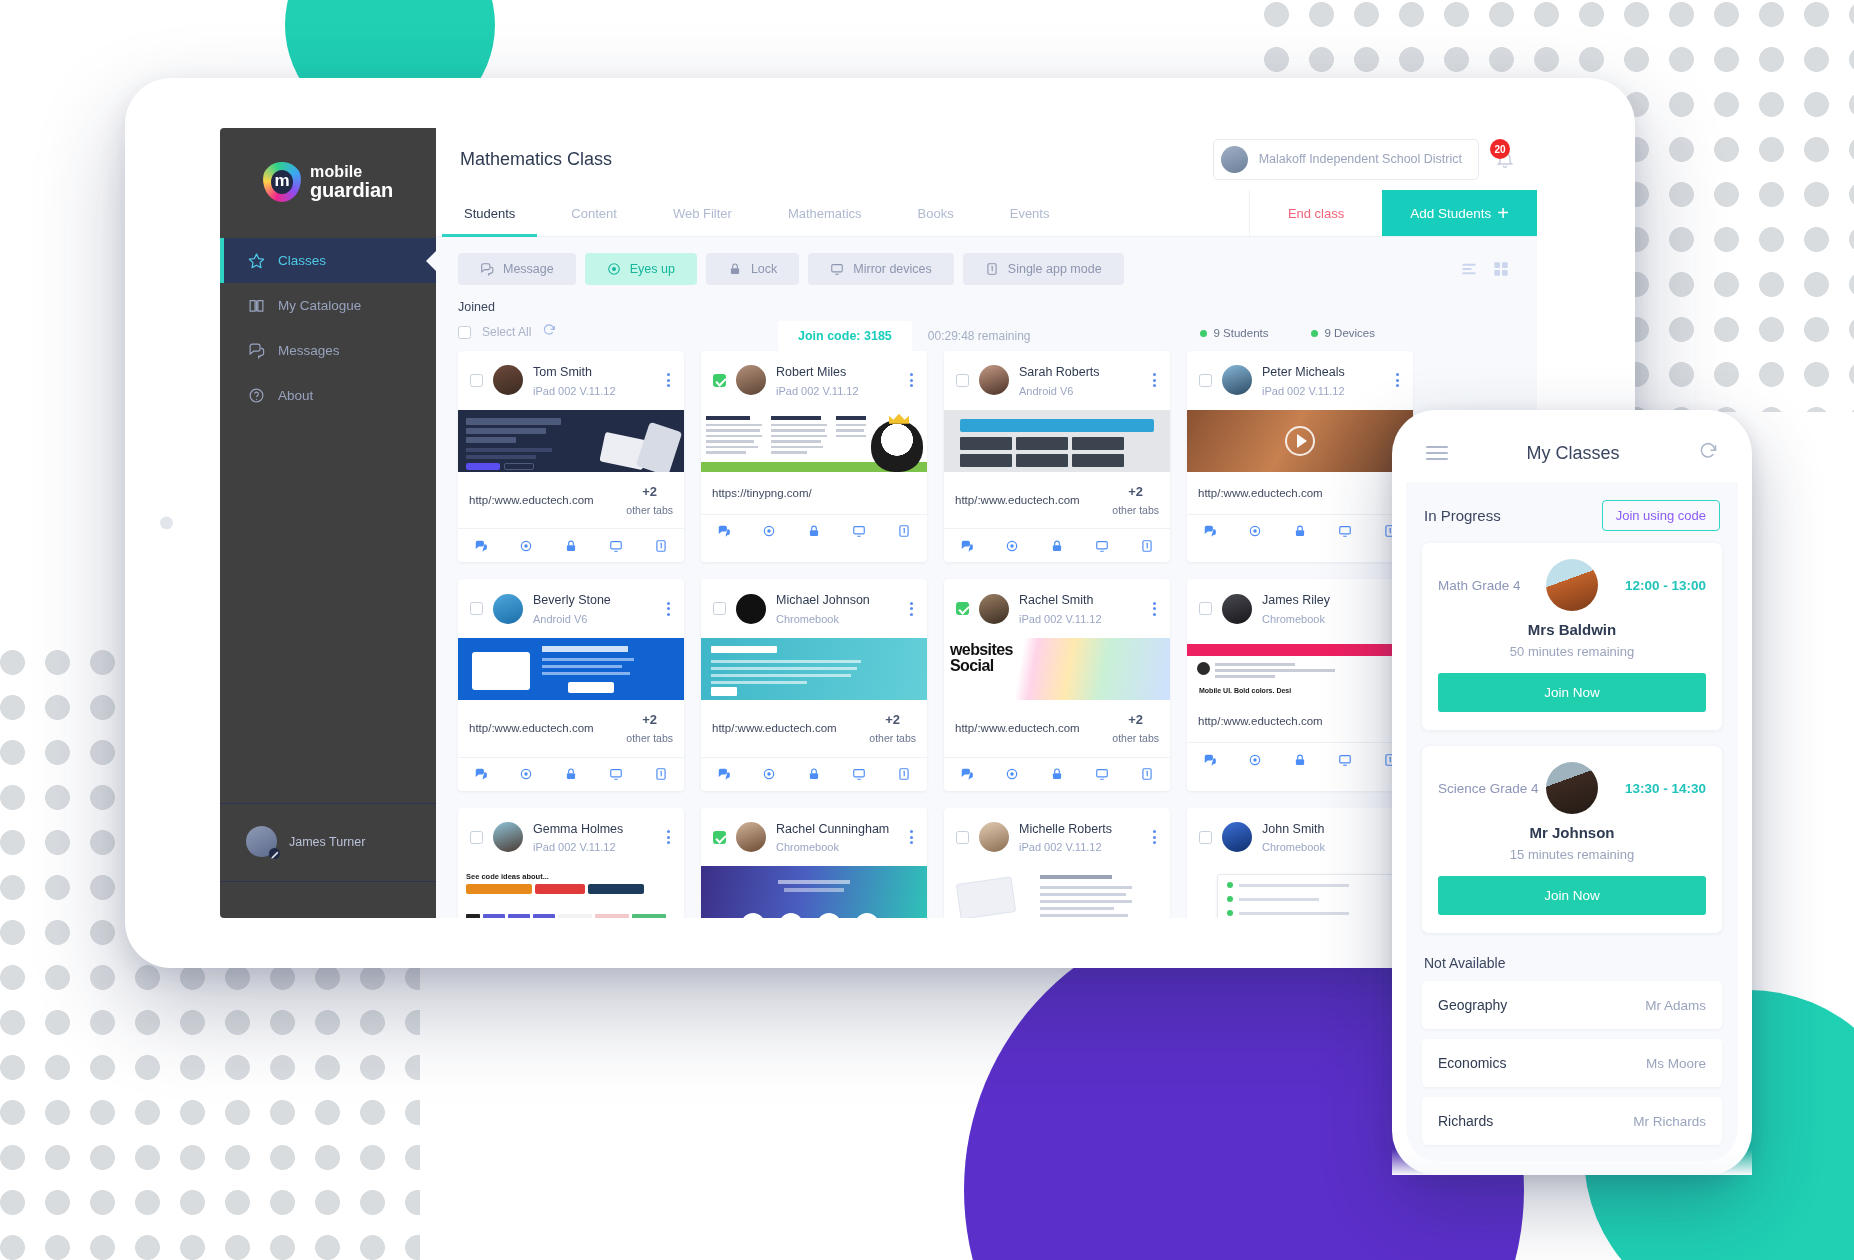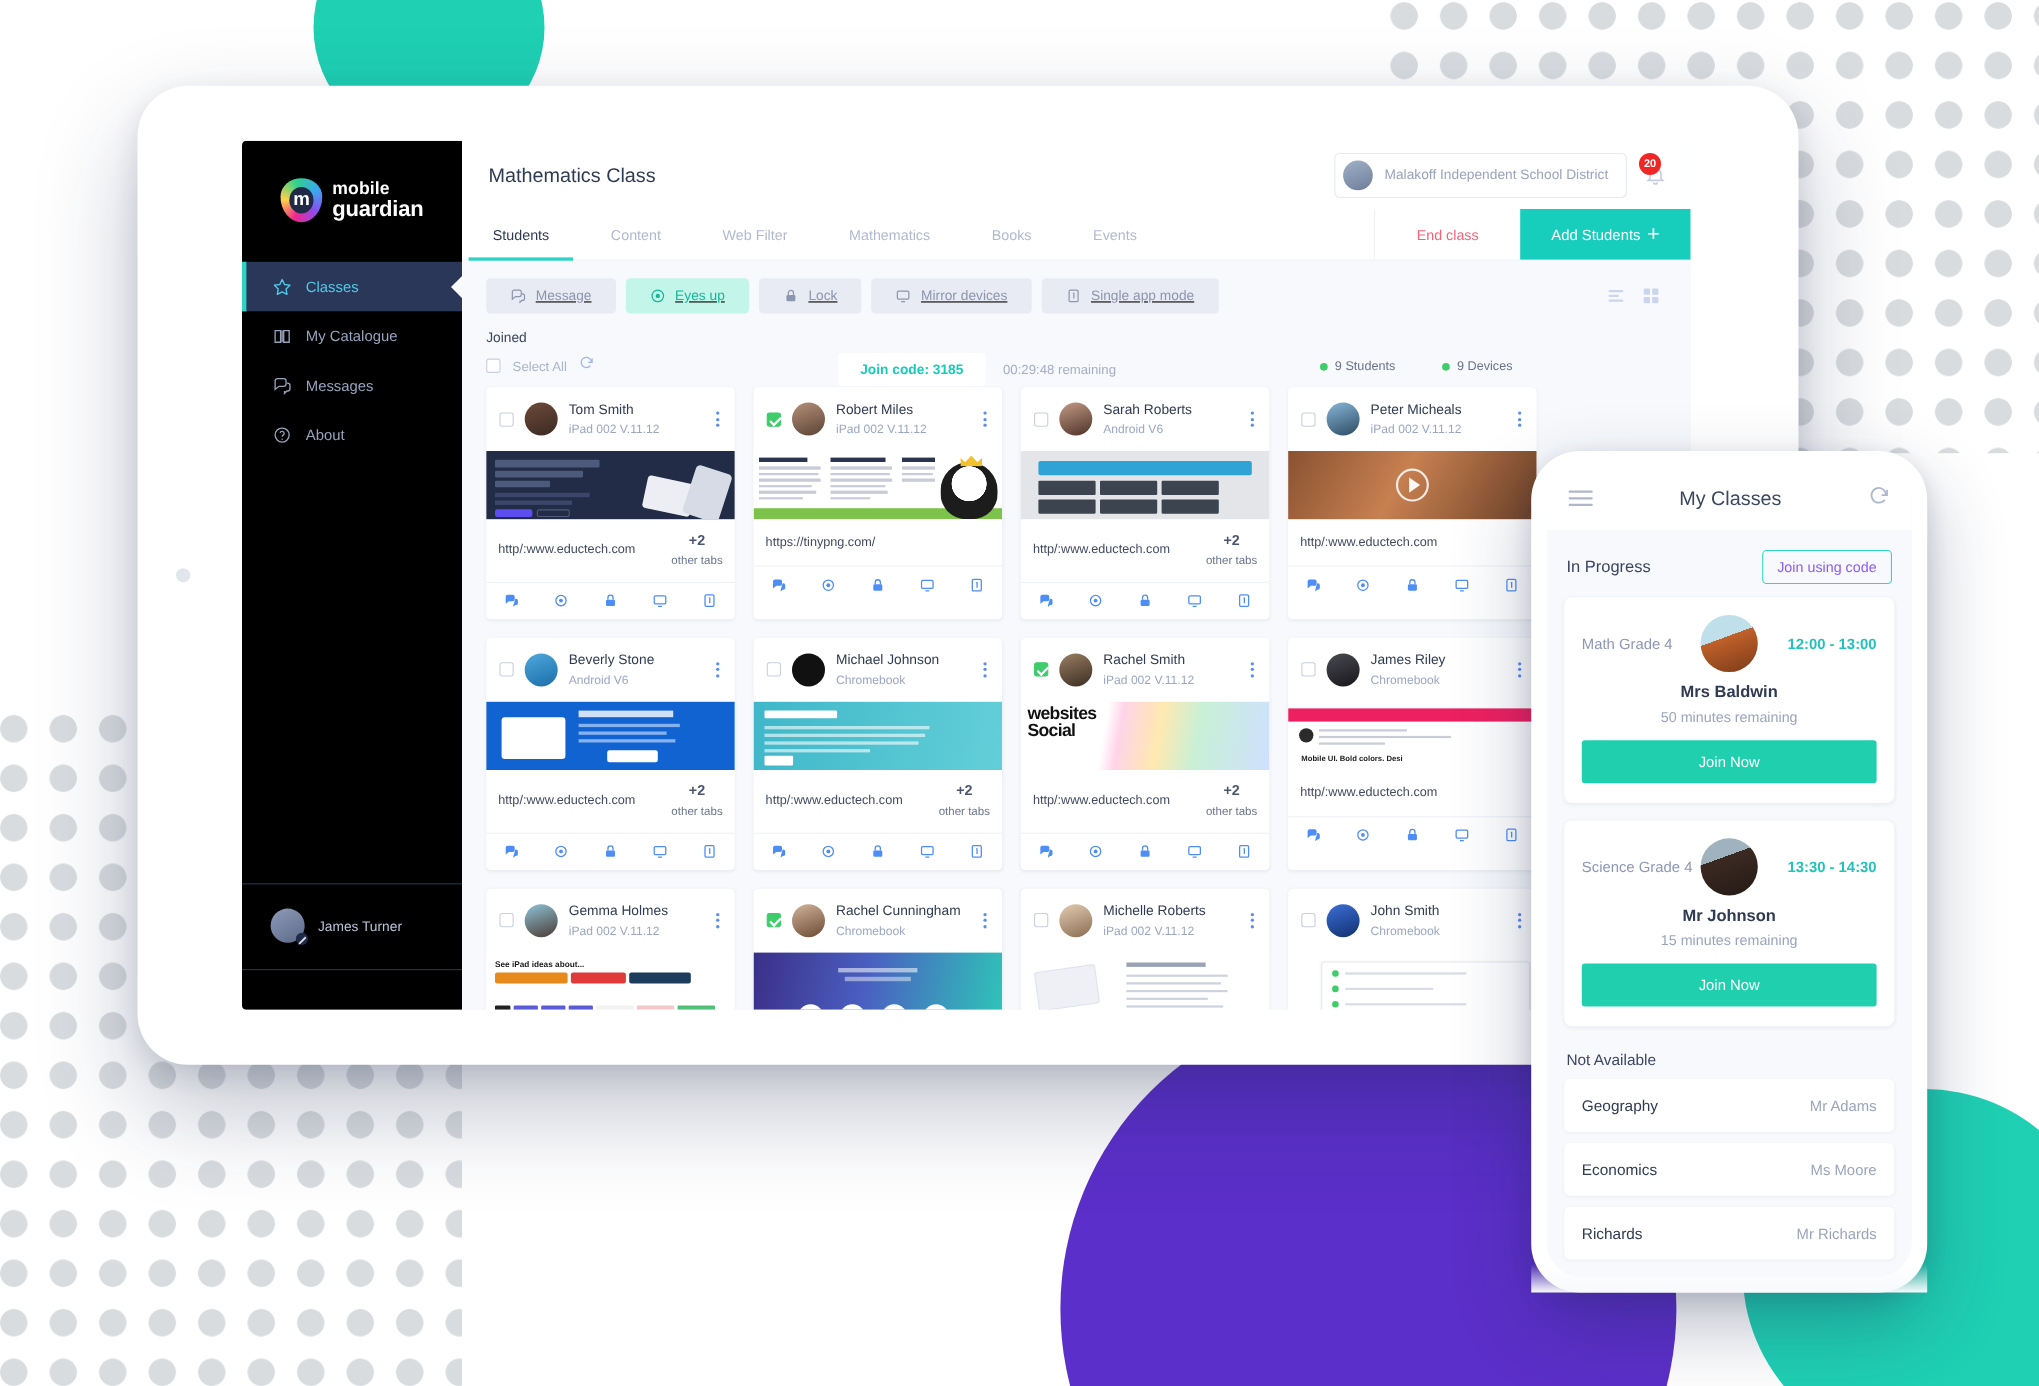--- a/index.html
+++ b/index.html
@@ -44,21 +44,21 @@
     position: absolute;
     left: 95px; top: 50px; width: 1317px; height: 790px;
     background: #f7f9fc;
     border-radius: 4px;
     overflow: hidden;
     display: flex;
   }
 
   
   .sidebar {
-    width: 200px; background: #000000; color: #cfd5e6;
+    width: 216px; background: #404040; color: #cfd5e6;
     display: flex; flex-direction: column;
     flex: none;
     position: relative;
   }
   .brand { padding: 34px 0 30px 0; display: flex; align-items: center; justify-content: center; gap: 9px; }
   .brand-mark {
     width: 38px; height: 40px;
     background: conic-gradient(from 200deg, #f0268c, #ffd24a, #2fd18c, #3ba7f0, #8c4df0, #f0268c);
     border-radius: 50% 50% 50% 50% / 42% 42% 58% 58%;
     position: relative;
@@ -162,21 +162,21 @@
   .tab-add {
     display:flex;align-items:center;gap: 6px;
     padding: 0 28px; font-size: 13.5px; color:#fff; background:#17cdbc; cursor:pointer;
     white-space: nowrap;
   }
   .tab-add .plus { font-size: 20px; line-height: 1; font-weight: 300; }
 
   
   .content { flex:1; overflow:hidden; padding: 0 0 0 0; position: relative; }
 
-  .actionbar { display:flex; align-items:center; gap: 9px; padding: 16px 22px 0 22px; text-decoration: underline; }
+  .actionbar { display:flex; align-items:center; gap: 9px; padding: 16px 22px 0 22px; }
   .action-btn {
     display:flex; align-items:center; justify-content:center; gap:9px;
     background:#e8ebf3; color:#8d96b0; border-radius: 4px;
     height: 32px; padding: 0 22px; font-size: 12.5px; cursor:pointer; white-space:nowrap;
   }
   .action-btn.active { background:#c3f5e8; color:#14b79c; }
   .action-btn svg { width: 14px; height: 14px; flex:none; }
   .view-toggles { margin-left:auto; display:flex; gap: 16px; align-items:center; padding-right: 6px;}
   .vt { cursor:pointer; display:flex; }
   .vt svg { width: 16px; height: 16px; }
@@ -1087,21 +1087,21 @@
                 <span class="card-name">Gemma Holmes</span><br>
                 <span class="card-dev">iPad 002 V.11.12</span>
               </span>
               <span class="kebab">
                   <i></i>
                   <i></i>
                   <i></i>
                 </span>
             </div>
             <div class="thumb t-pin">
-              <span class="h">See iPad ideas about...</span>
+              <span class="h">See code ideas about...</span>
               <span class="chip" style="left:8px;width:66px;background:#e8891c"></span>
               <span class="chip" style="left:77px;width:50px;background:#e03a3a"></span>
               <span class="chip" style="left:130px;width:56px;background:#1d3b5c"></span>
               <span class="sw" style="left:8px;width:14px;background:#222"></span>
               <span class="sw" style="left:25px;width:22px;background:#5c5bd6"></span>
               <span class="sw" style="left:50px;width:22px;background:#5c5bd6"></span>
               <span class="sw" style="left:75px;width:22px;background:#5c5bd6"></span>
               <span class="sw" style="left:100px;width:34px;background:#f2f2f2"></span>
               <span class="sw" style="left:137px;width:34px;background:#f3c9cb"></span>
               <span class="sw" style="left:174px;width:34px;background:#4fbf7a"></span>

